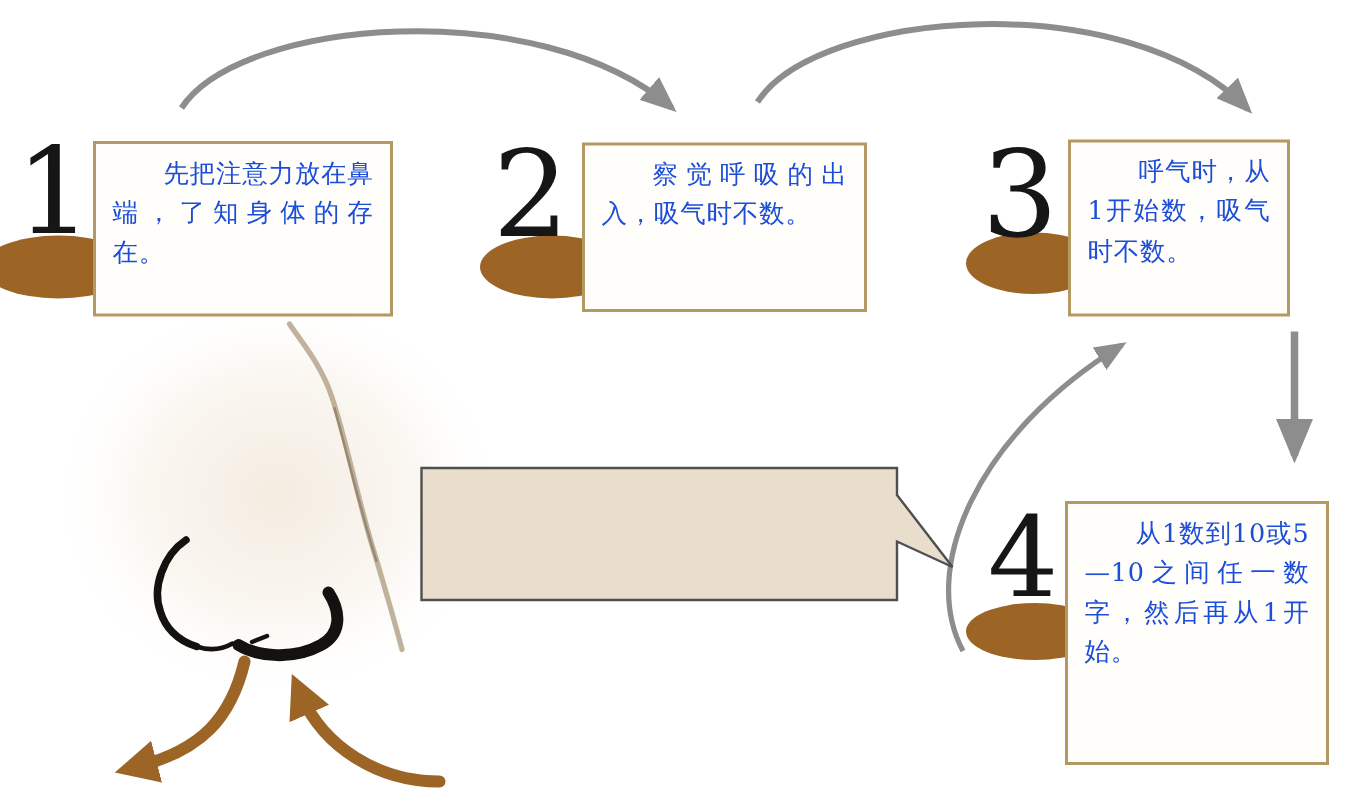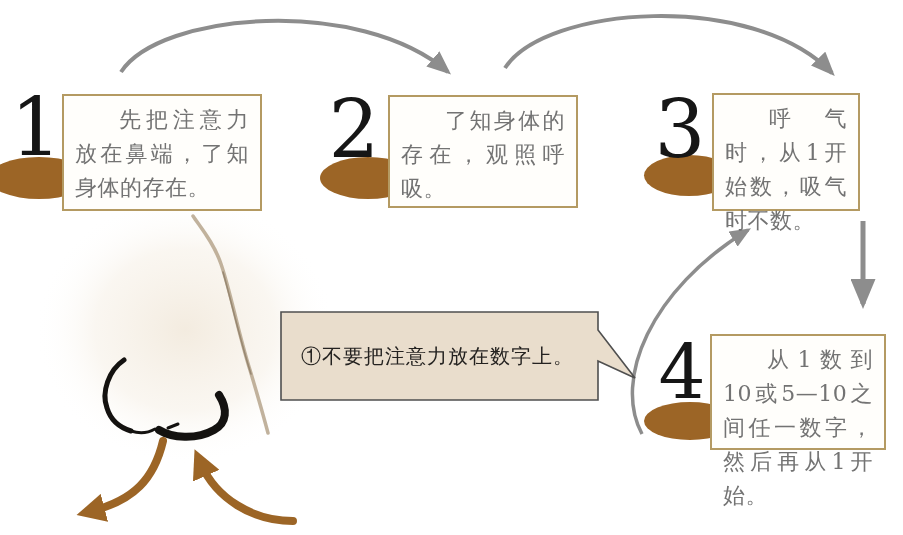--- a/index.html
+++ b/index.html
@@ -13,24 +13,24 @@
   .overlay-svg{position:absolute;left:0;top:0;z-index:1;}
   .step-box{
     position:absolute;
     box-sizing:border-box;
     background:#fffefb;
     border:2px solid #b49a62;
     z-index:3;
     padding:7px 11px 6px 11px;
   }
   .step-text{
-    font-size:22px;
+    font-size:17px;
     line-height:1.55;
     letter-spacing:0.5px;
-    color:#737373;
+    color:#1d4ed8;
     text-align:justify;
     text-indent:2em;
   }
   .step-number{
     position:absolute;
     z-index:4;
     font-size:80px;
     line-height:1;
     color:#161616;
     text-align:center;
@@ -108,28 +108,27 @@
   <div class="step-number" style="left:8px;top:88px;width:56px;">1</div>
   <div class="step-number" style="left:326px;top:90px;width:56px;">2</div>
   <div class="step-number" style="left:652px;top:90px;width:56px;">3</div>
   <div class="step-number" style="left:654px;top:335px;width:56px;font-size:74px;">4</div>
 
   <div class="step-box" style="left:62px;top:94px;width:200px;height:117px;">
     <div class="step-text">先把注意力放在鼻端，了知身体的存在。</div>
   </div>
 
   <div class="step-box" style="left:388px;top:95px;width:190px;height:113px;">
-    <div class="step-text">了知身体的存在，观照呼吸。</div>
+    <div class="step-text">察觉呼吸的出入，吸气时不数。</div>
   </div>
 
   <div class="step-box" style="left:712px;top:93px;width:148px;height:118px;">
     <div class="step-text">呼气时，从1开始数，吸气时不数。</div>
   </div>
 
-  <div class="step-box" style="left:710px;top:334px;width:176px;height:116px;">
+  <div class="step-box" style="left:710px;top:334px;width:176px;height:176px;">
     <div class="step-text">从1数到10或5—10之间任一数字，然后再从1开始。</div>
   </div>
 
   <div class="callout-text">
-    <div class="callout-line">①不要把注意力放在数字上。</div>
   </div>
 
 </div>
 
 </body></html>

